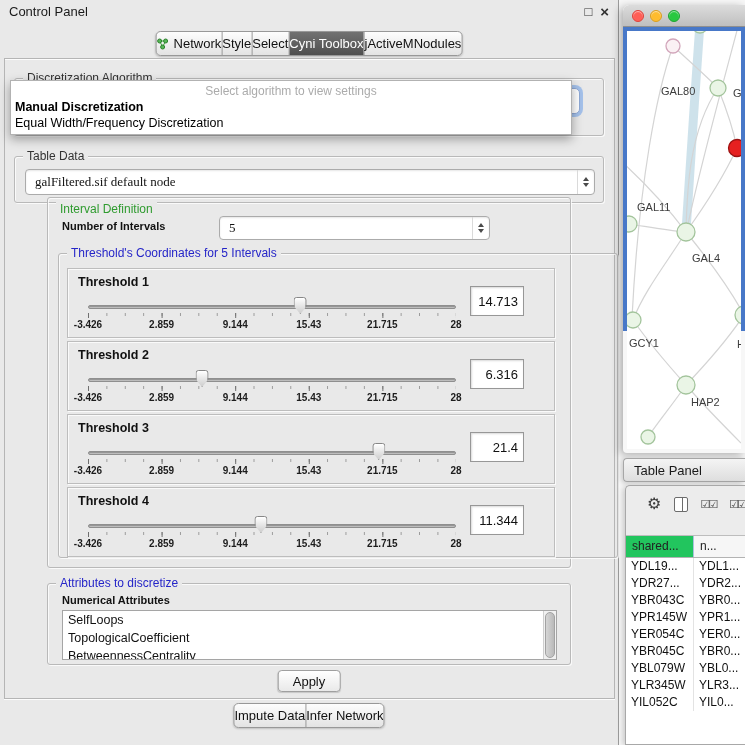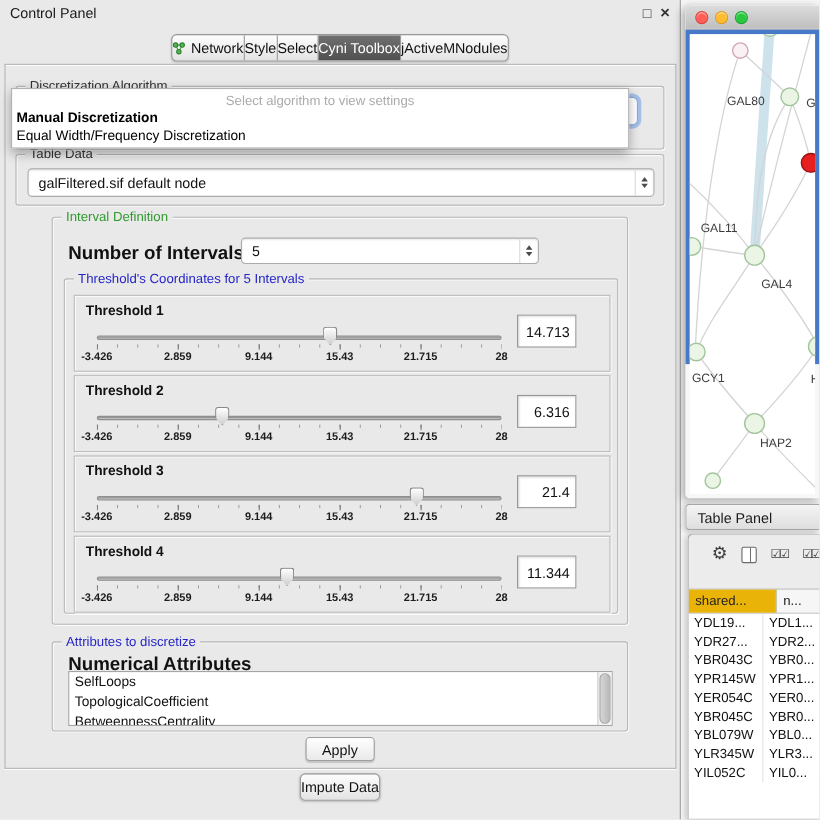--- a/index.html
+++ b/index.html
@@ -19,46 +19,46 @@
   .seg .tab:last-child { border-right:none; }
   .seg .tab.selected { background:linear-gradient(#717171,#4f4f4f); color:#fff; }
   .top-tabs { top:31px; }
   .bottom-tabs { top:703px; }
 
   .cp-inner { position:absolute; left:4px; top:58px; width:611px; height:641px; background:#e9e9e9; border:1px solid #b5b5b5; box-shadow:inset 0 1px 0 #fcfcfc, 0 1px 0 #fcfcfc; }
 
   
   .group { position:absolute; border:1px solid #b9b9b9; border-radius:3px; box-shadow:inset 1px 1px 0 rgba(255,255,255,.75), 1px 1px 0 rgba(255,255,255,.75); }
   .gtitle { position:absolute; top:-8px; left:8px; background:#e9e9e9; padding:0 4px; font-size:12px; color:#333; line-height:14px; }
-  .gtitle.green { color:#2f9b2f; }
+  .gtitle.green { color:#2f9b2f;margin-top:12px; }
   .gtitle.blue  { color:#2525c8; }
 
   
   .combo { position:absolute; display:flex; align-items:center; background:#fff; border:1px solid #ababab; border-radius:4px; font-size:13px; color:#111; padding-left:9px; box-shadow:inset 0 1px 2px rgba(0,0,0,.1); }
-  .combo .cval { overflow:hidden; white-space:nowrap; }
+  .combo .cval { overflow:hidden; white-space:nowrap;font-family:Liberation Serif, serif; }
   .stepper { margin-left:auto; width:17px; align-self:stretch; display:flex; flex-direction:column; align-items:center; justify-content:center; gap:2px; border-left:1px solid #dadada; }
   .stepper i { display:block; width:0; height:0; border-left:3.5px solid transparent; border-right:3.5px solid transparent; }
   .stepper .up { border-bottom:4.5px solid #4a4a4a; }
   .stepper .dn { border-top:4.5px solid #4a4a4a; }
 
   
   .algo-group { left:14px; top:78px; width:590px; height:58px; z-index:1; }
   .algo-combo { position:absolute; left:24px; top:88px; width:556px; height:26px; background:#fff; border:1px solid #8fa9d6; border-radius:5px; box-shadow:0 0 0 3px rgba(108,160,235,.55); z-index:2; }
   .algo-popup { position:absolute; left:10px; top:80px; width:562px; background:#fff; border:1px solid #b2b2b2; box-shadow:0 4px 10px rgba(0,0,0,.35); z-index:50; padding:3px 0; }
   .algo-popup .ph  { text-align:center; color:#ababab; font-size:12px; line-height:15px; }
   .algo-popup .opt { font-size:12.5px; color:#000; line-height:16px; padding-left:4px; }
   .algo-popup .opt.bold { font-weight:bold; }
 
   
-  .tabledata-group { left:14px; top:140px; width:590px; height:47px; }
+  .tabledata-group { left:14px; top:156px; width:590px; height:47px; }
 
   
   .interval-group { left:47px; top:197px; width:524px; height:371px; }
-  .lbl-bold { position:absolute; font-size:17px; font-weight:bold; color:#111; }
-  .thresholds-group { left:10px; top:55px; width:504px; height:305px; }
+  .lbl-bold { position:absolute; font-size:11px; font-weight:bold; color:#111; }
+  .thresholds-group { left:10px; top:55px; width:560px; height:305px; }
 
   .tbox { position:absolute; left:8px; width:488px; height:70px; border:1px solid #bdbdbd; box-shadow:inset 1px 1px 0 rgba(255,255,255,.75), 1px 1px 0 rgba(255,255,255,.75); background:#e9e9e9; }
   .t-label { position:absolute; left:10px; top:6px; font-size:12.5px; font-weight:bold; color:#111; }
   .slider-zone { position:absolute; left:20px; top:30px; width:368px; height:34px; }
   .track { position:absolute; left:0; right:0; top:6px; height:4px; background:#c2c2c2; border:1px solid #8f8f8f; border-radius:2px; box-shadow:inset 0 1px 1px rgba(0,0,0,.25); }
   .thumb { position:absolute; top:-2px; left:50%; width:13px; height:17px; transform:translateX(-50%); background:linear-gradient(#ffffff,#cfcfcf); border:1px solid #878787; border-radius:3px 3px 0 0; clip-path:polygon(0 0,100% 0,100% 55%,50% 100%,0 55%); box-shadow:inset 0 1px 0 #fff; }
   .ticks { position:absolute; left:0; right:0; top:14px; height:5px;
            background-image:linear-gradient(90deg,#6f6f6f 1px,transparent 1px), linear-gradient(90deg,#9a9a9a 1px,transparent 1px);
            background-size:20% 100%, 5% 60%; background-repeat:repeat-x; }
   .slabels { position:absolute; left:0; right:0; top:20px; height:12px; font-size:10px; color:#1c1c1c;font-weight:bold; }
@@ -89,21 +89,21 @@
 
   .tp-bar { position:absolute; left:623px; top:458px; width:122px; height:24px; background:linear-gradient(#f4f4f4,#dedede); border:1px solid #a6a6a6; border-right:none; border-radius:4px 0 0 4px; display:flex; align-items:center; padding-left:10px; font-size:13px; color:#1a1a1a; box-shadow:-2px 1px 5px rgba(0,0,0,.18); }
 
   .table-window { position:absolute; left:625px; top:485px; width:120px; height:260px; background:#ececec; border:1px solid #a8a8a8; border-right:none; border-radius:5px 0 0 0; box-shadow:-2px 1px 6px rgba(0,0,0,.2); overflow:hidden; }
   .tp-toolbar { height:49px; display:flex; gap:13px; padding:10px 0 0 21px; align-items:flex-start; }
   .ticon { color:#3d3d3d; font-size:16px; line-height:16px; cursor:default; }
   .cols-icon { width:16px; height:15px; border:1px solid #6c6c6c; border-radius:2px; background:linear-gradient(90deg,#ffffff 7px,#6c6c6c 7px,#6c6c6c 8px,#ffffff 8px); margin-top:1px; }
   .check-icon { font-size:11px; letter-spacing:-2px; color:#3d3d3d; line-height:16px; }
   .tp-header { height:23px; display:flex; background:#f6f6f6; border-top:1px solid #bdbdbd; border-bottom:1px solid #b3b3b3; font-size:12px; color:#222; }
   .tp-header .th { line-height:21px; padding-left:6px; }
-  .tp-header .th.c1 { width:80px; background:#eab308; border-right:1px solid #a9c3dc; }
+  .tp-header .th.c1 { width:68px; background:#22c55e; border-right:1px solid #a9c3dc; }
   .tp-header .th.c2 { flex:1; }
   .tp-rows { background:#fff; min-height:188px; }
   .tp-row { height:17px; display:flex; font-size:12px; color:#111; background:#fff; }
   .tp-row .td { line-height:17px; white-space:nowrap; overflow:hidden; }
   .tp-row .c1 { width:68px; padding-left:5px; border-right:1px solid #e3e3e3; }
   .tp-row .c2 { flex:1; padding-left:5px; }
 </style>
 </head>
 <body>
 
@@ -266,20 +266,23 @@
           <div class="sthumb"></div>
         </div>
     </div>
   </div>
 
   <button class="apply-btn">Apply</button>
 
   <div class="seg bottom-tabs">
     <div class="tab">
         <span>Impute Data</span>
+      </div>
+    <div class="tab">
+        <span>Infer Network</span>
       </div>
   </div>
 </div>
 
 <div class="right-backdrop"></div>
 
 <div class="net-window">
   <div class="net-titlebar">
     <span class="tl red"></span>
     <span class="tl yellow"></span>

